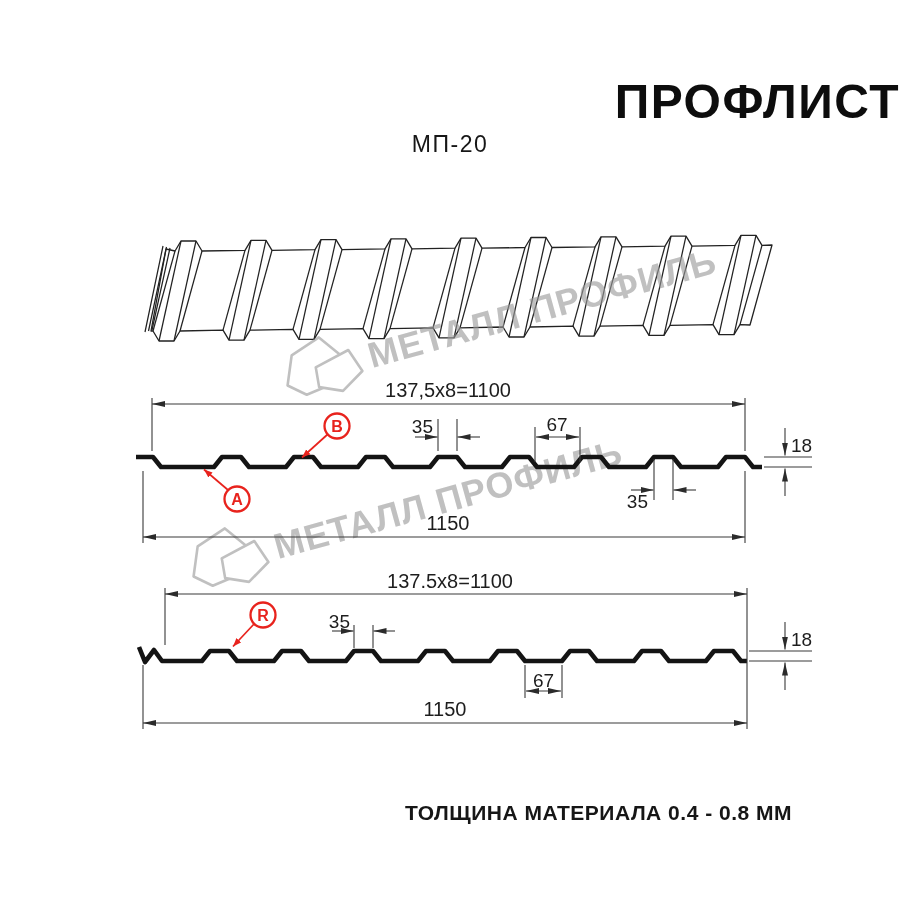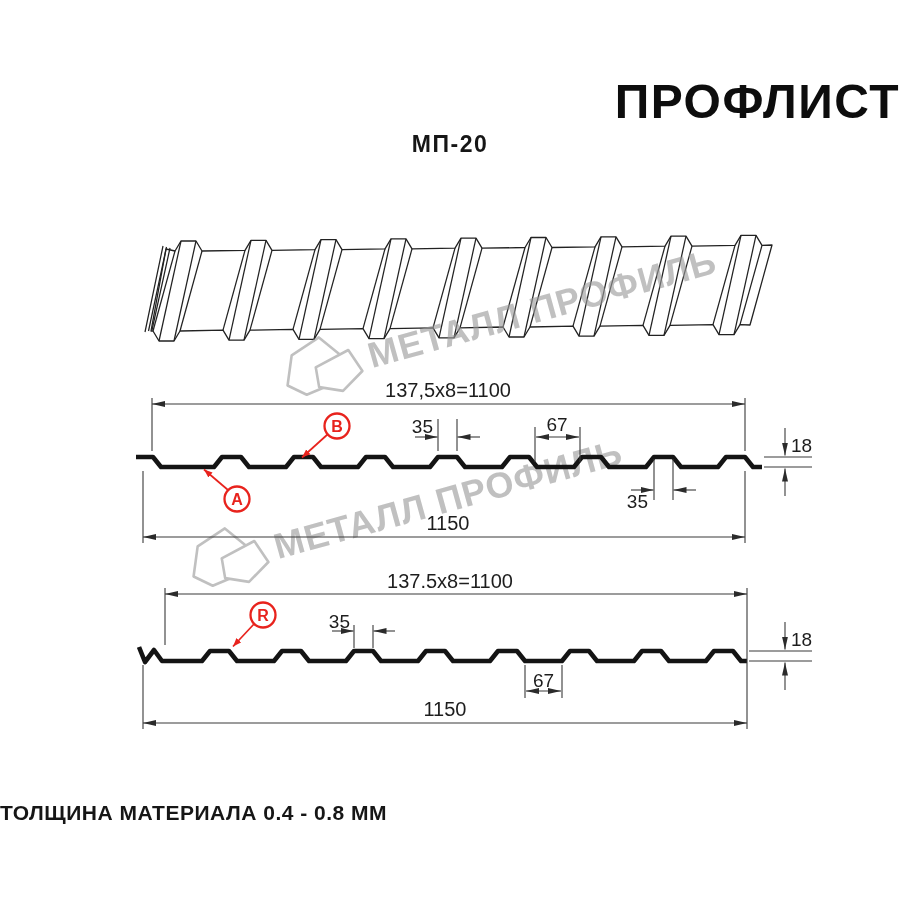--- a/index.html
+++ b/index.html
@@ -1,22 +1,22 @@
 <!DOCTYPE html>
 <html><head>
 <meta charset="utf-8">
 <style>
   html,body{margin:0;padding:0;background:#fff;}
   .stage{position:relative;width:900px;height:900px;background:#fff;overflow:hidden;
          font-family:"Liberation Sans",sans-serif;}
   .title{position:absolute;top:78px;left:0;width:900px;text-align:right;
          font-size:48px;font-weight:800;letter-spacing:1.5px;color:#0d0d0d;line-height:1;}
   .subtitle{position:absolute;top:131px;left:0;width:900px;text-align:center;
-         font-size:23px;font-weight:700;letter-spacing:1.5px;color:#161616;}
-  .footer{position:absolute;top:801px;left:0;width:792px;text-align:left;
+         font-size:23px;font-weight:400;letter-spacing:1.5px;color:#161616;}
+  .footer{position:absolute;top:801px;left:0;width:792px;text-align:right;
          font-size:21px;font-weight:700;letter-spacing:.5px;color:#161616;}
   svg.draw{position:absolute;left:0;top:0;}
   .sheetbody{fill:#fff;stroke:#222;stroke-width:1.3;stroke-linejoin:round;}
   .sline{fill:none;stroke:#222;stroke-width:1.25;}
   .profile{fill:none;stroke:#141414;stroke-width:4.6;stroke-linejoin:round;stroke-linecap:butt;}
   .dl{fill:none;stroke:#3a3a3a;stroke-width:1.1;}
   .dt{font-family:"Liberation Sans",sans-serif;font-size:19px;fill:#1d1d1d;}
   .dt20{font-size:20px;}
   .rl{fill:none;stroke:#e8231d;stroke-width:1.7;}
   .rc{fill:#fff;stroke:#e8231d;stroke-width:2.3;}

